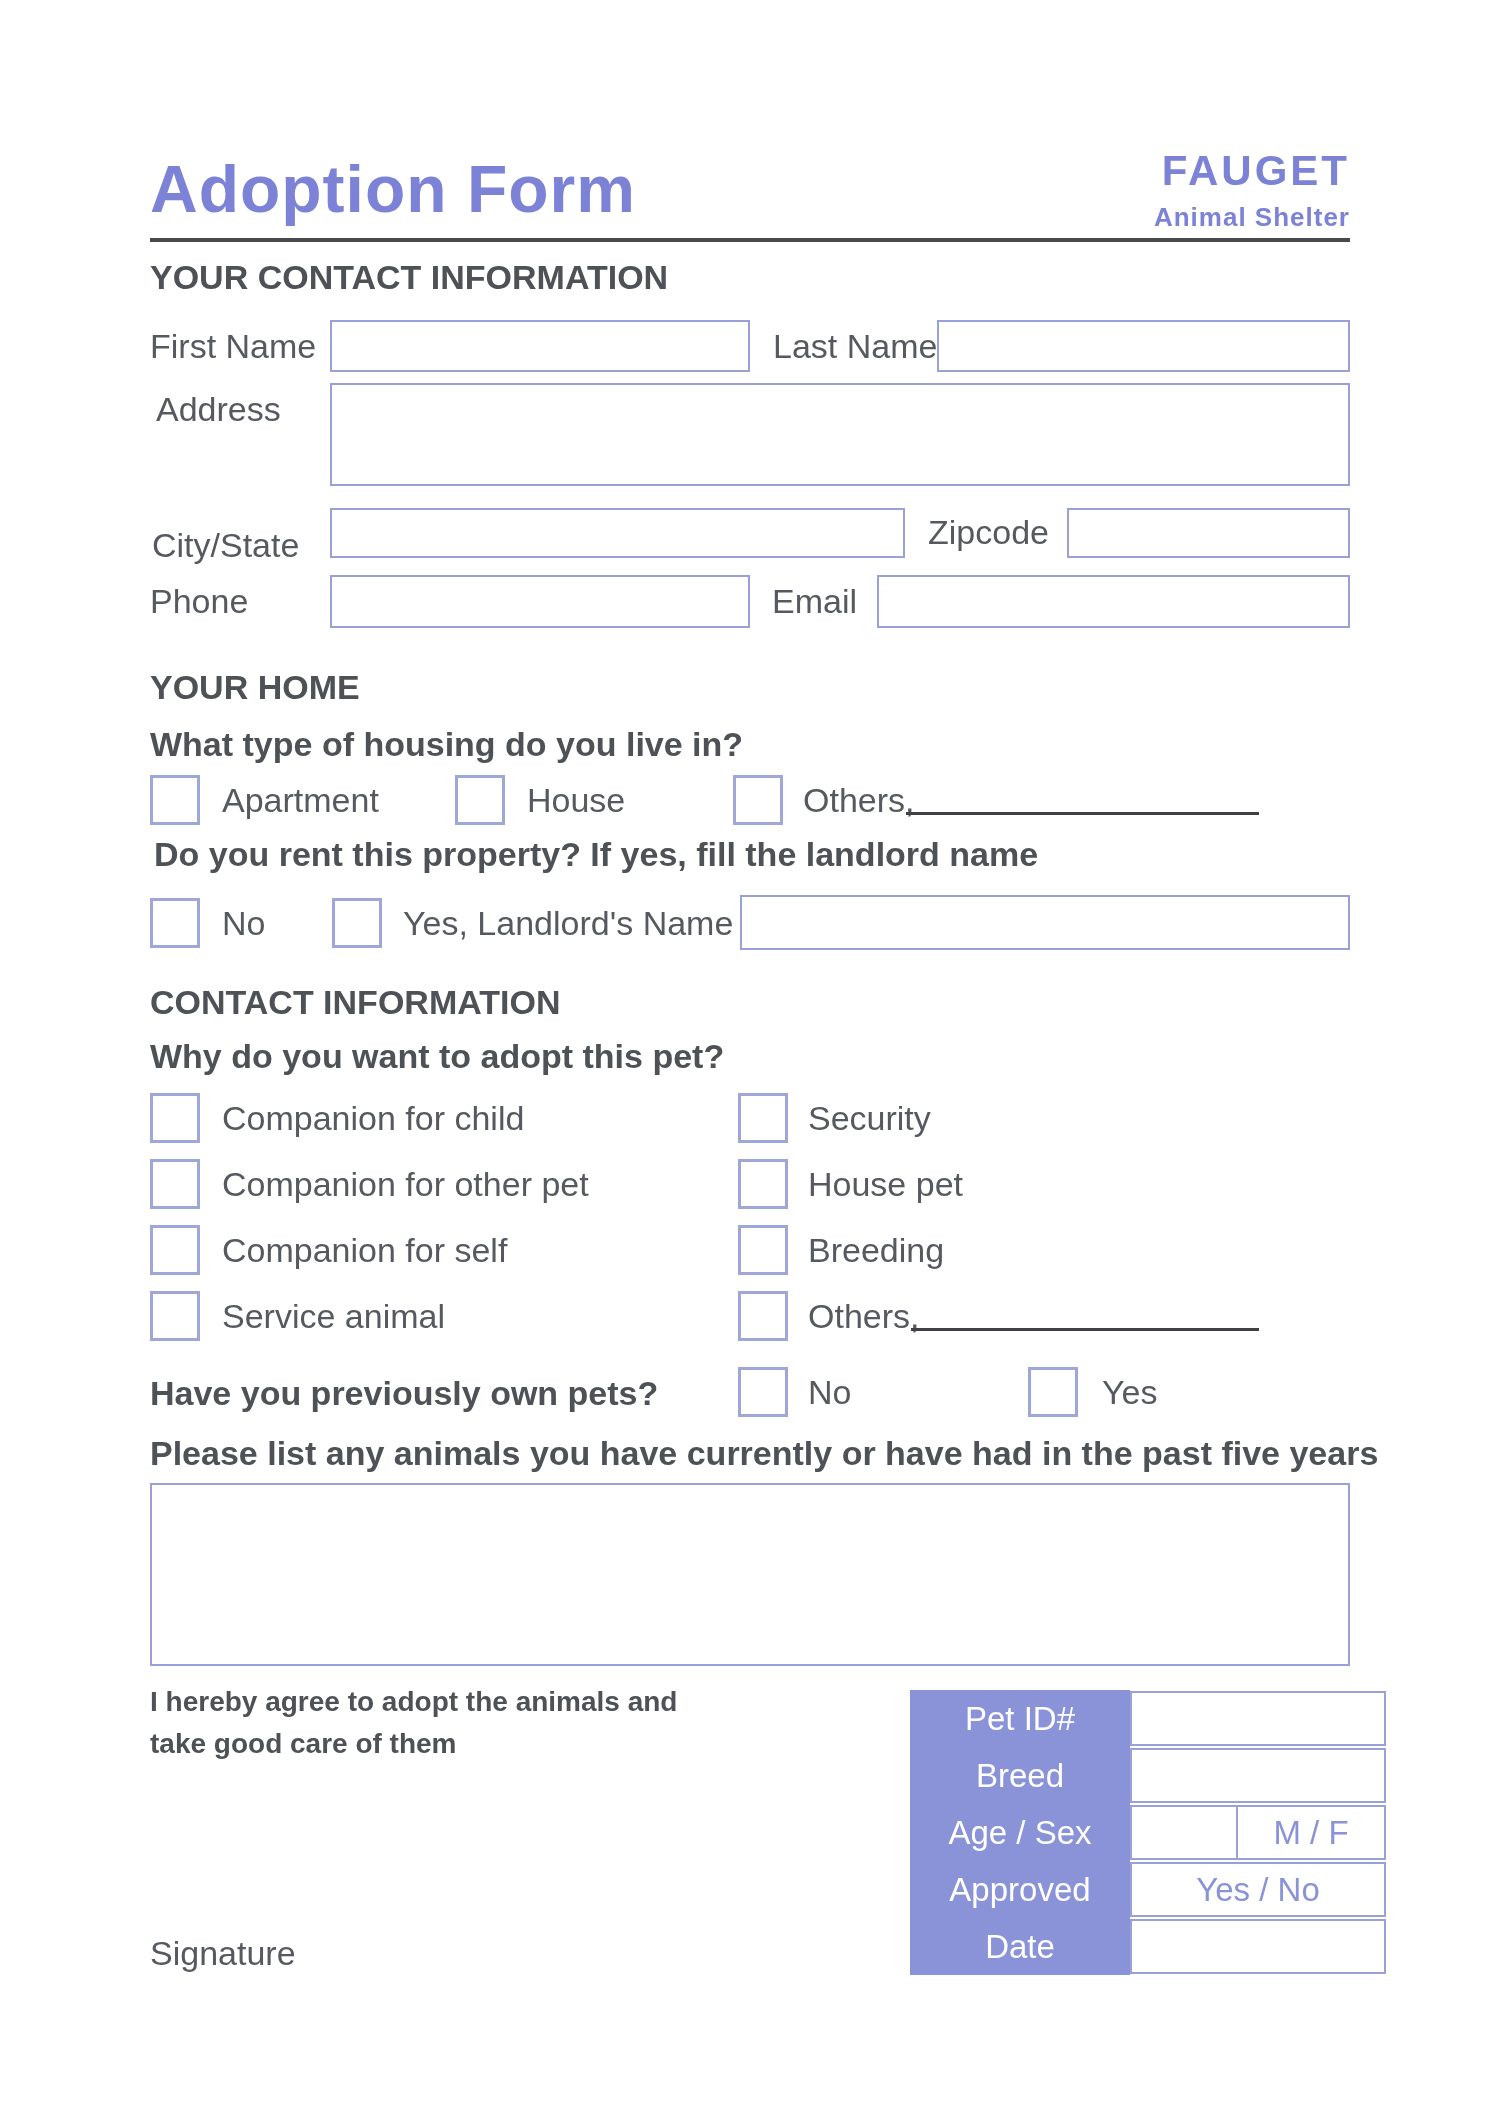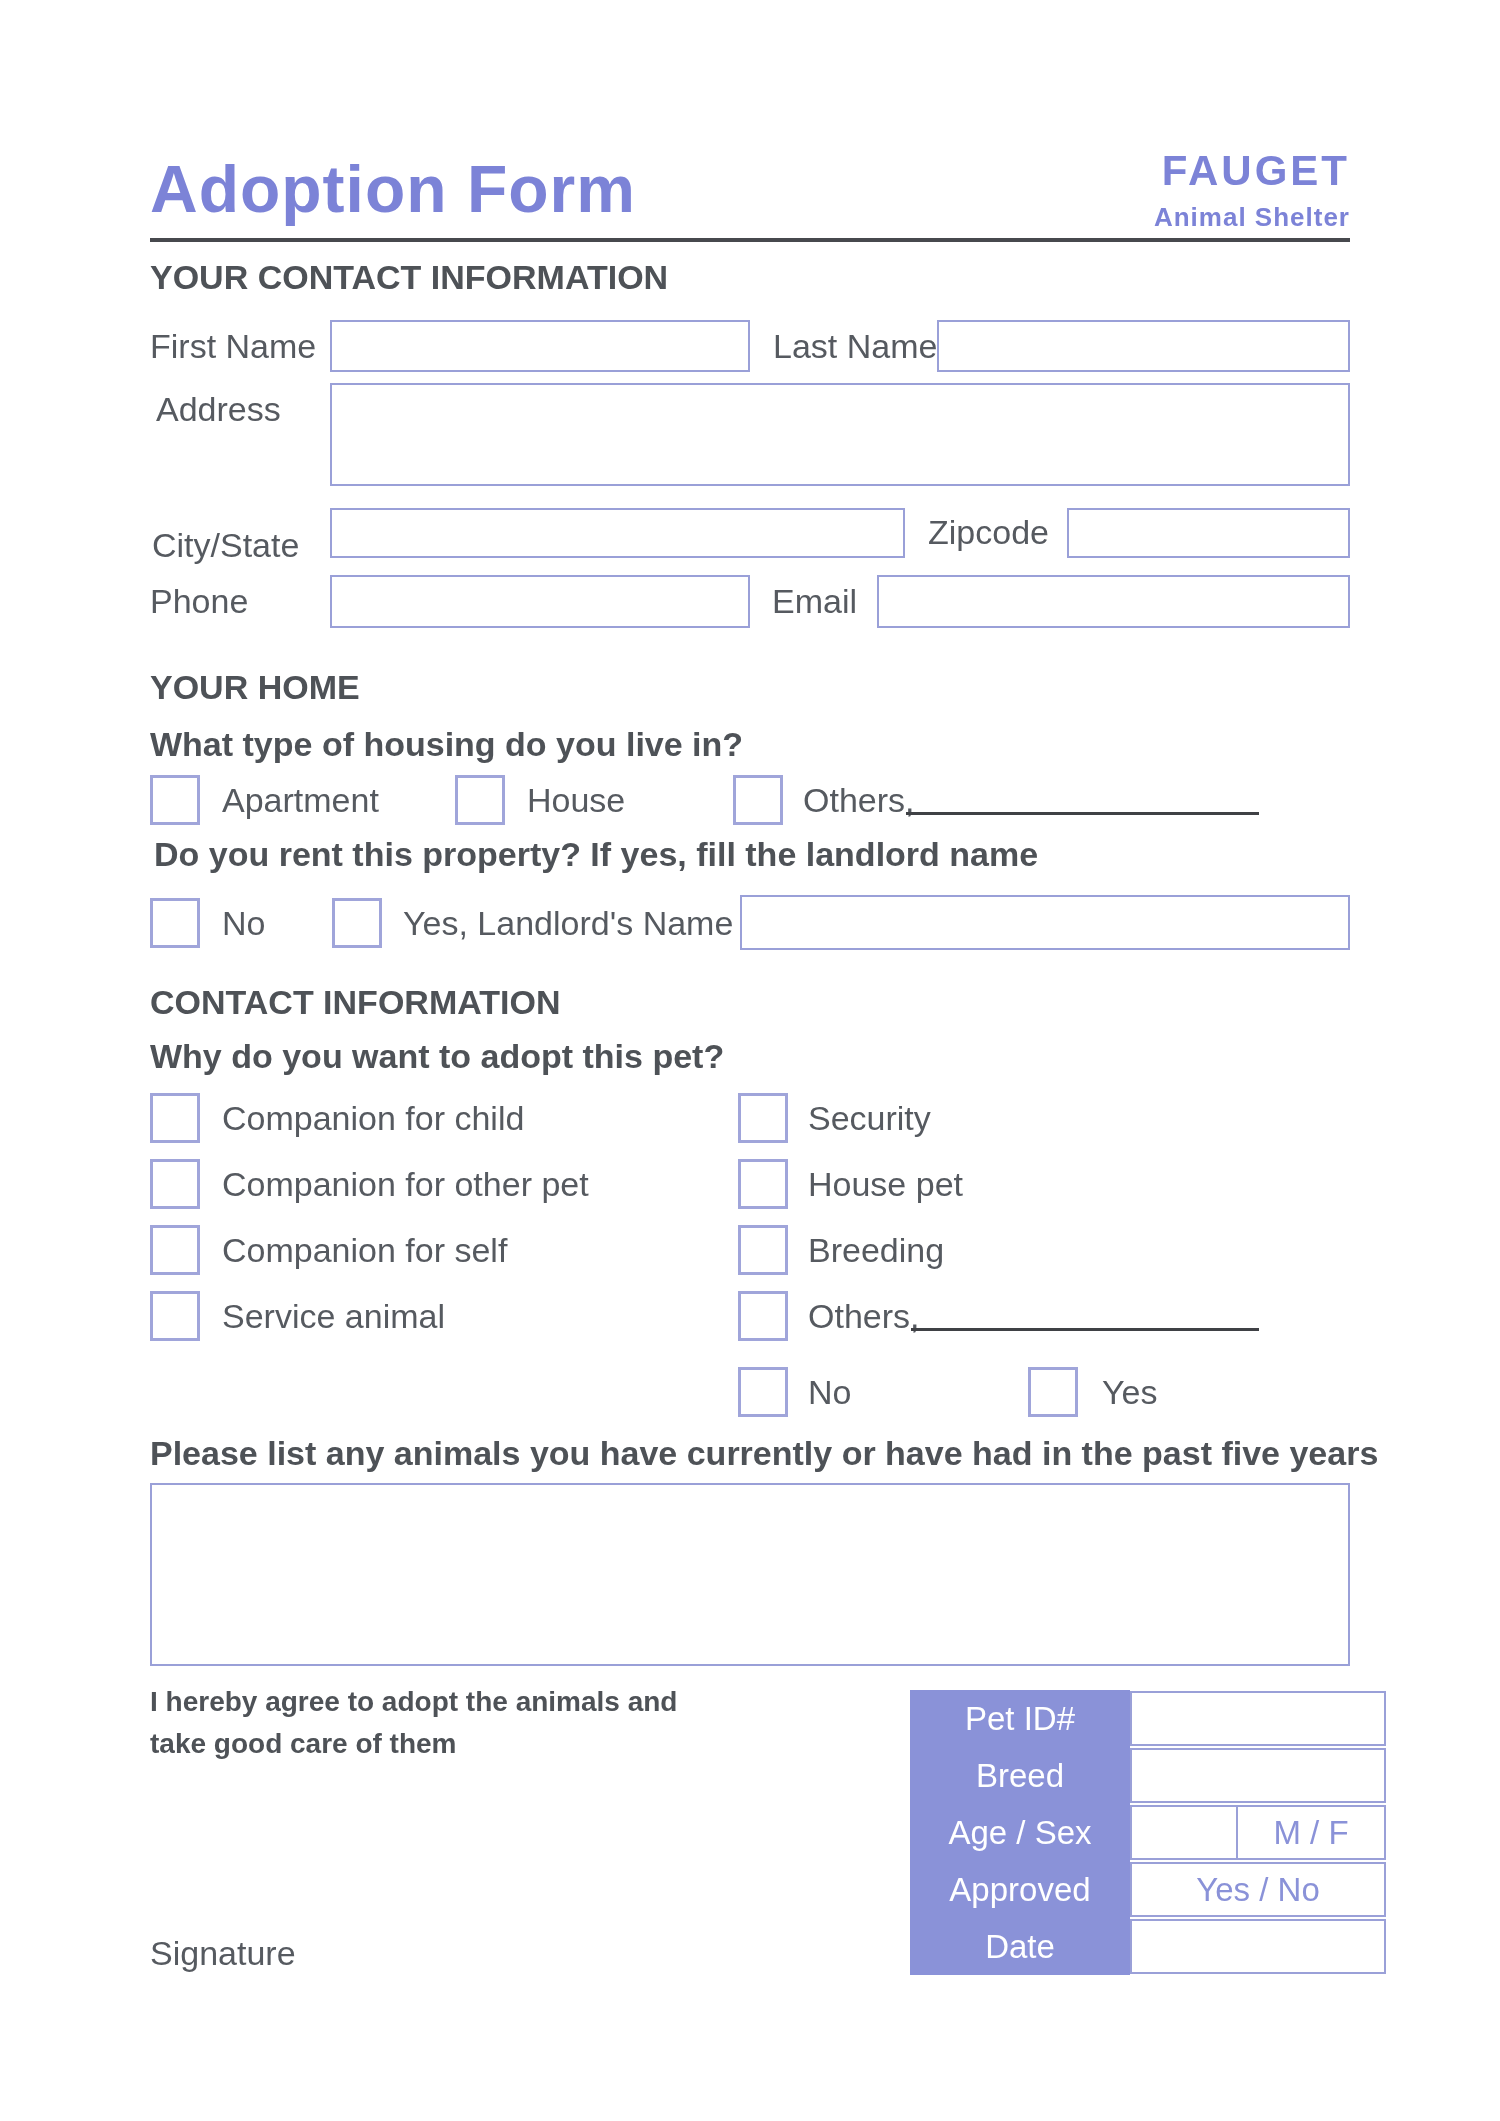--- a/index.html
+++ b/index.html
@@ -97,20 +97,21 @@
   <div class="lbl" style="left:222px;top:1233px;">Companion for self</div>
   <span class="cb" style="left:738px;top:1225px;"></span>
   <div class="lbl" style="left:808px;top:1233px;">Breeding</div>
 
   <span class="cb" style="left:150px;top:1291px;"></span>
   <div class="lbl" style="left:222px;top:1299px;">Service animal</div>
   <span class="cb" style="left:738px;top:1291px;"></span>
   <div class="lbl" style="left:808px;top:1299px;">Others,</div>
   <span class="blank" style="left:911px;top:1328px;width:348px;"></span>
 
+  <div class="hd" style="left:150px;top:1376px;">Have you previously own pets?</div>
   <span class="cb" style="left:738px;top:1367px;"></span>
   <div class="lbl" style="left:808px;top:1375px;">No</div>
   <span class="cb" style="left:1028px;top:1367px;"></span>
   <div class="lbl" style="left:1102px;top:1375px;">Yes</div>
 
   <div class="hd" style="left:150px;top:1436px;">Please list any animals you have currently or have had in the past five years</div>
   <textarea class="box" style="left: 150px; top: 1483px; width: 1200px; height: 183px;"></textarea>
 
   <div class="italic" style="left:150px;top:1688px;">I hereby agree to adopt the animals and</div>
   <div class="italic" style="left:150px;top:1730px;">take good care of them</div>

